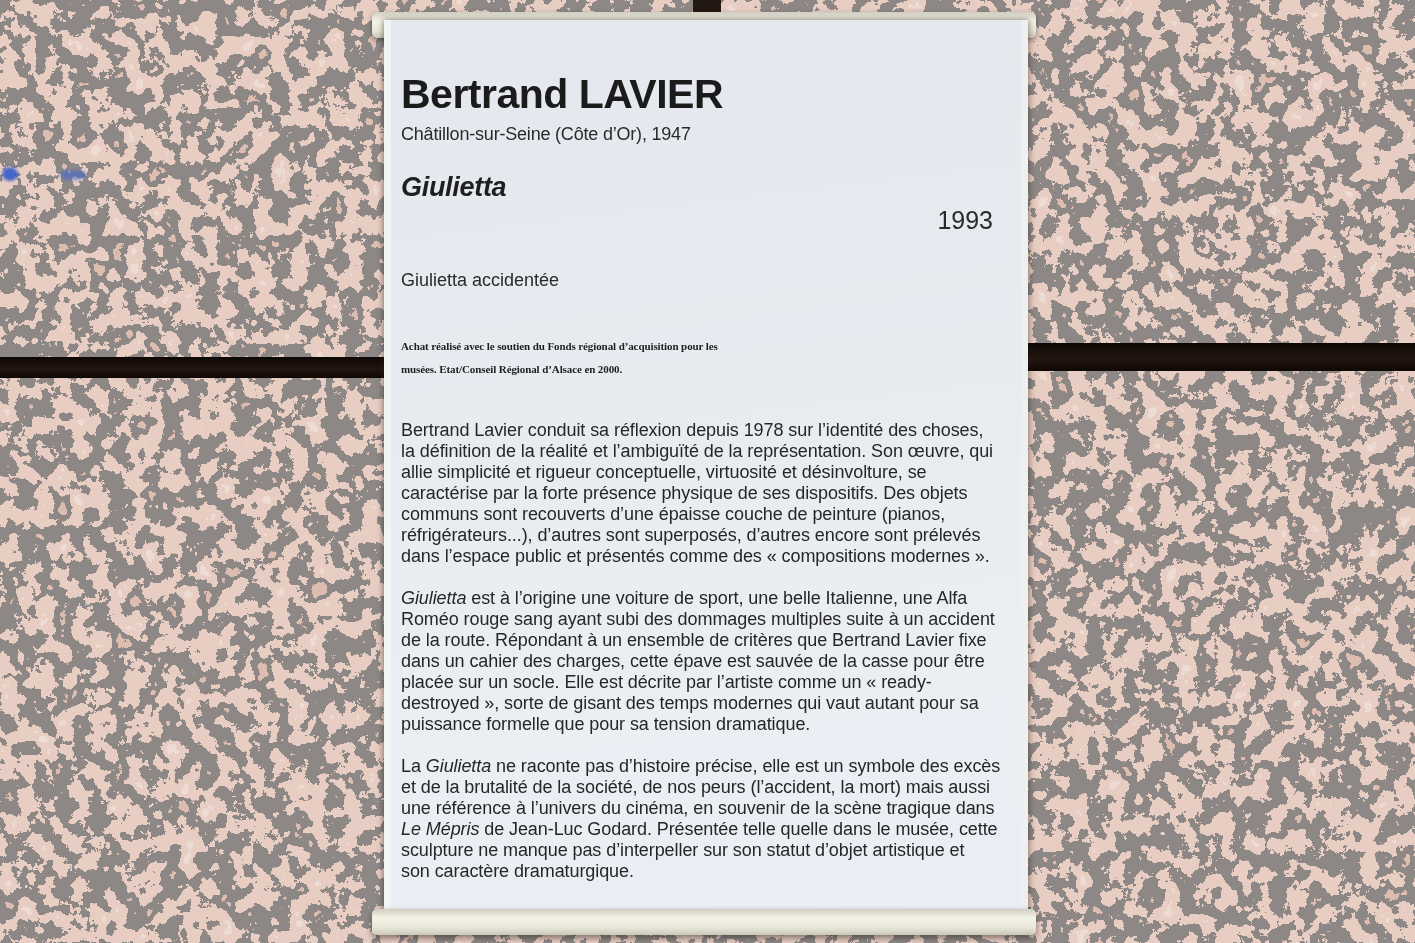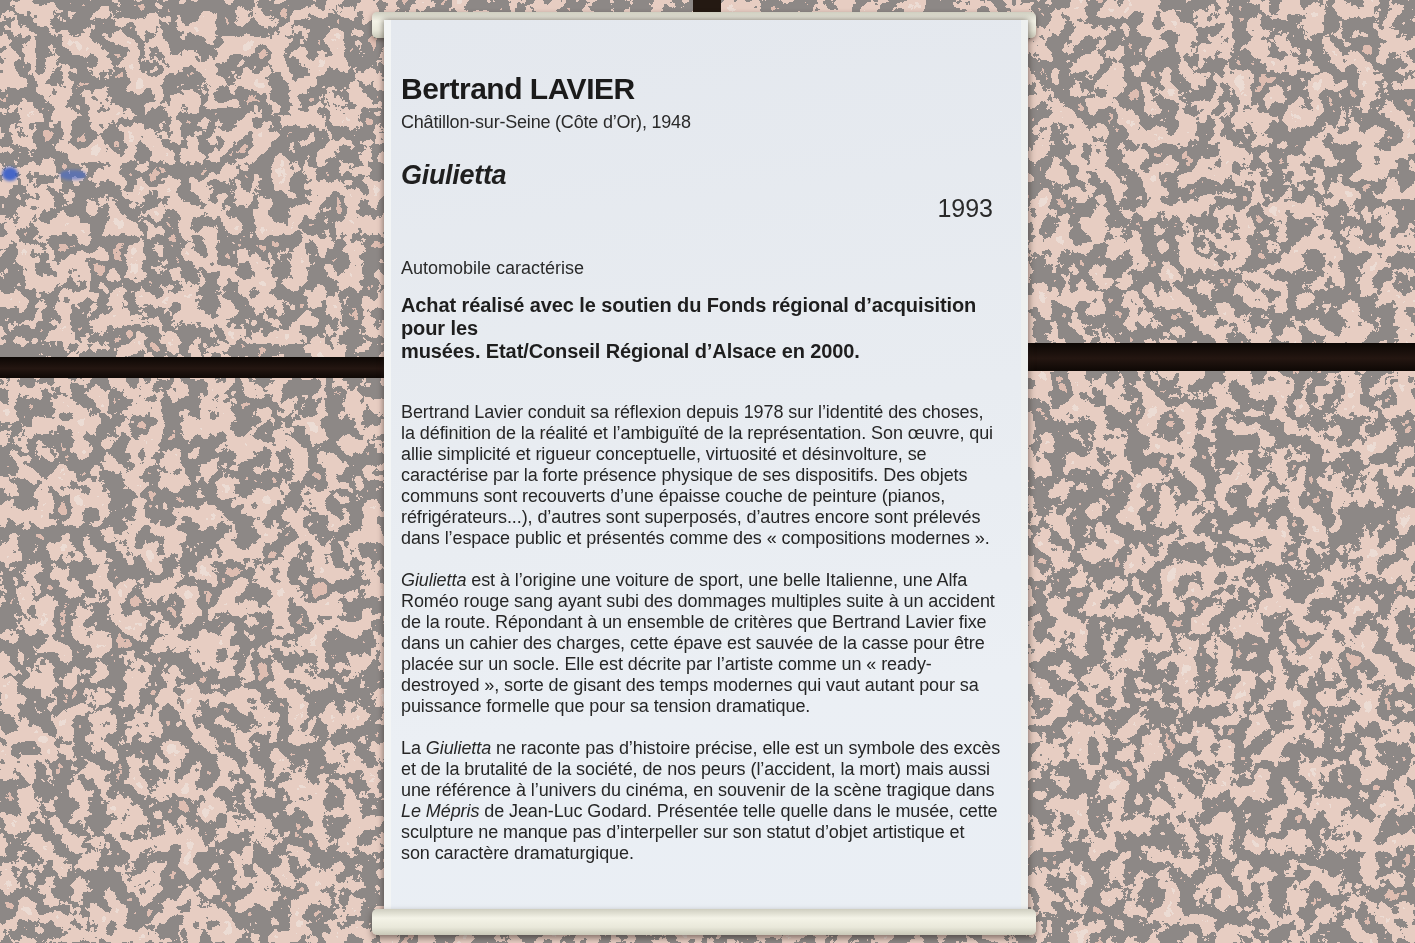--- a/index.html
+++ b/index.html
@@ -38,30 +38,30 @@
     border-left:7px solid #f3f5f5;
     border-right:7px solid #eef0ef;
     box-sizing:border-box;
     box-shadow:2px 0 6px rgba(40,30,25,.35), -2px 0 5px rgba(40,30,25,.3);
     color:#232323;
     overflow:hidden;
   }
   .inner{padding:30px 28px 0 10px;}
 
   .artist{
-    margin:22px 0 0 0;font-size:30px;font-weight:700;letter-spacing:-.5px;
+    margin:22px 0 0 0;font-size:41px;font-weight:700;letter-spacing:-.5px;
     color:#1b1b1b;line-height:1.1;
   }
   .bio{margin-top:7px;font-size:18px;letter-spacing:-.2px;color:#2a2a2a;}
   .worktitle{margin-top:27px;font-size:27px;font-style:italic;font-weight:600;letter-spacing:-.3px;color:#1f1f1f;}
   .workyear{margin-top:3px;font-size:25px;color:#2a2a2a;text-align:right;}
   .medium{margin-top:35px;font-size:18px;color:#2a2a2a;}
   .credit{
-    margin-top:15px;font-size:20px;font-weight:700;line-height:23px;
-    white-space:pre-line;color:#1e1e1e;letter-spacing:-.1px;
+    margin-top:44px;font-size:11px;font-weight:700;line-height:23px;
+    white-space:pre-line;color:#1e1e1e;letter-spacing:-.1px;font-family:Liberation Serif, serif;
   }
   .para{
     margin:0;margin-top:21px;font-size:18px;line-height:21px;color:#262626;
     white-space:pre;letter-spacing:-.08px;
   }
   .para.first{margin-top:39px;}
 </style>
 </head>
 <body>
 
@@ -90,26 +90,26 @@
   <div class="seam seam-notch"></div>
 
   <div class="paint-mark paint-a"></div>
   <div class="paint-mark paint-b"></div>
 
   <div class="rail rail-top"></div>
 
   <div class="plaque">
     <div class="inner">
       <h1 class="artist">Bertrand LAVIER</h1>
-      <div class="bio">Châtillon-sur-Seine (Côte d’Or), 1948</div>
+      <div class="bio">Châtillon-sur-Seine (Côte d’Or), 1947</div>
 
       <div class="worktitle">Giulietta</div>
       <div class="workyear">1993</div>
 
-      <div class="medium">Automobile caractérise</div>
+      <div class="medium">Giulietta accidentée</div>
 
       <div class="credit">Achat réalisé avec le soutien du Fonds régional d’acquisition pour les
 musées. Etat/Conseil Régional d’Alsace en 2000.</div>
 
       <p class="para first">Bertrand Lavier conduit sa réflexion depuis 1978 sur l’identité des choses,
 la définition de la réalité et l’ambiguïté de la représentation. Son œuvre, qui
 allie simplicité et rigueur conceptuelle, virtuosité et désinvolture, se
 caractérise par la forte présence physique de ses dispositifs. Des objets
 communs sont recouverts d’une épaisse couche de peinture (pianos,
 réfrigérateurs...), d’autres sont superposés, d’autres encore sont prélevés

